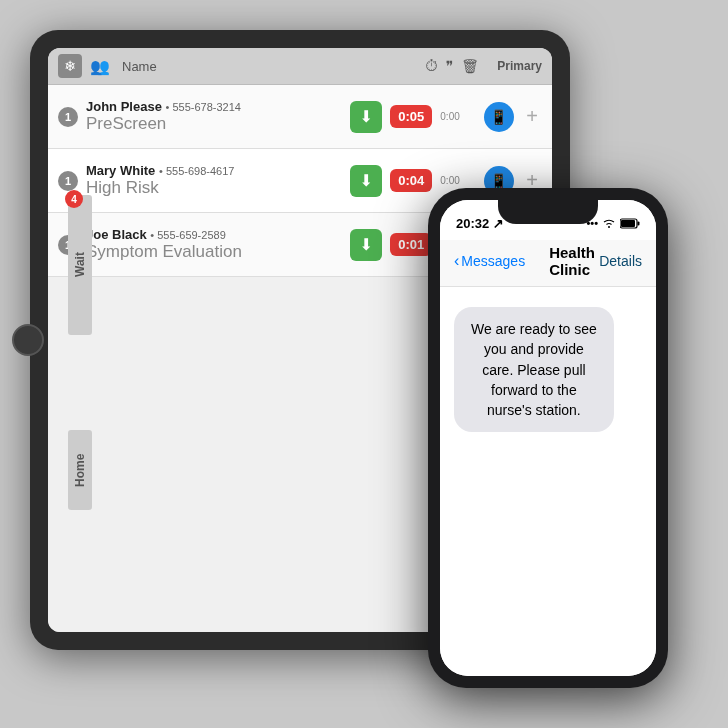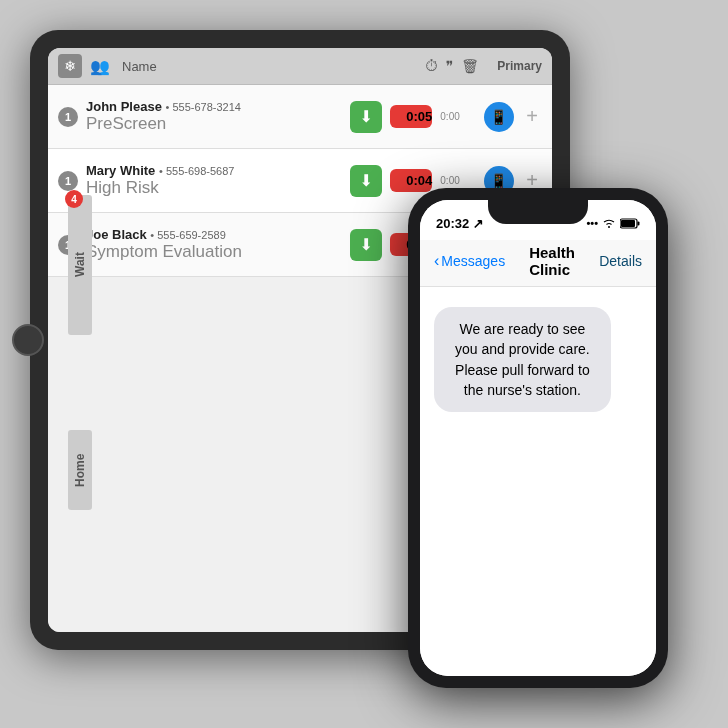--- a/index.html
+++ b/index.html
@@ -166,27 +166,27 @@
       background: #4caf50;
       border-radius: 6px;
       display: flex; align-items: center; justify-content: center;
       color: white;
       font-size: 16px;
       flex-shrink: 0;
     }
 
     .timer-red {
       background: #e53935;
-      color: #000000;
+      color: #ffffff;
       border-radius: 6px;
       padding: 4px 0;
       font-size: 13px;
       font-weight: bold;
       min-width: 42px;
-      text-align: right;
+      text-align: center;
       flex-shrink: 0;
     }
 
     .timer-gray {
       color: #888;
       font-size: 10px;
       min-width: 36px;
       text-align: left;
       flex-shrink: 0;
     }
@@ -207,21 +207,21 @@
       font-size: 20px;
       padding: 0 4px;
       flex-shrink: 0;
     }
 
     
     .iphone {
       position: absolute;
       right: 60px;
       bottom: 40px;
-      width: 260px;
+      width: 240px;
       height: 500px;
       background: #1c1c1e;
       border-radius: 38px;
       box-shadow: 0 12px 50px rgba(0,0,0,0.7);
       padding: 12px;
       z-index: 10;
     }
 
     .iphone-screen {
       width: 100%;
@@ -363,21 +363,21 @@
         <div class="timer-gray">0:00</div>
         <div class="btn-phone">📱</div>
         <div class="btn-add">+</div>
       </div>
 
       <div class="patient-row">
         <div class="wait-badge">1</div>
         <div class="patient-info">
           <div class="patient-name">
             <span>Mary White</span>
-            <span class="patient-phone"> • <span>555-698-5687</span></span>
+            <span class="patient-phone"> • <span>555-698-4617</span></span>
           </div>
           <div class="patient-status">High Risk</div>
         </div>
         <div class="btn-download">⬇</div>
         <div class="timer-red">0:04</div>
         <div class="timer-gray">0:00</div>
         <div class="btn-phone">📱</div>
         <div class="btn-add">+</div>
       </div>
 

